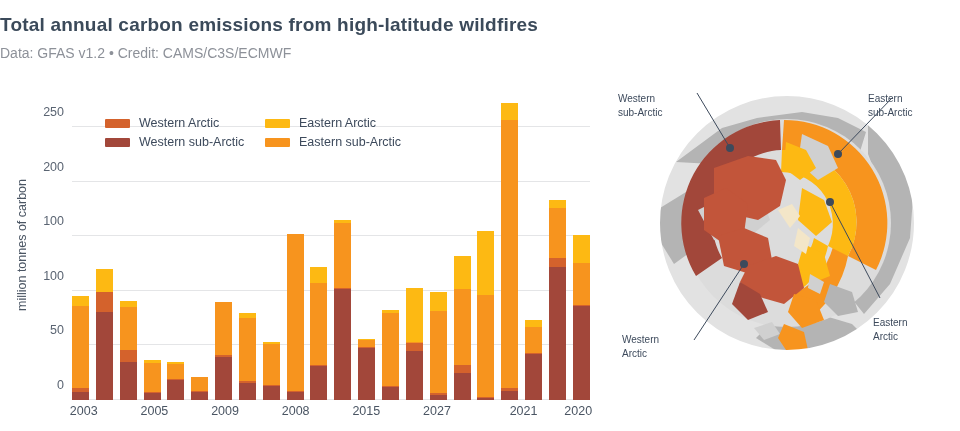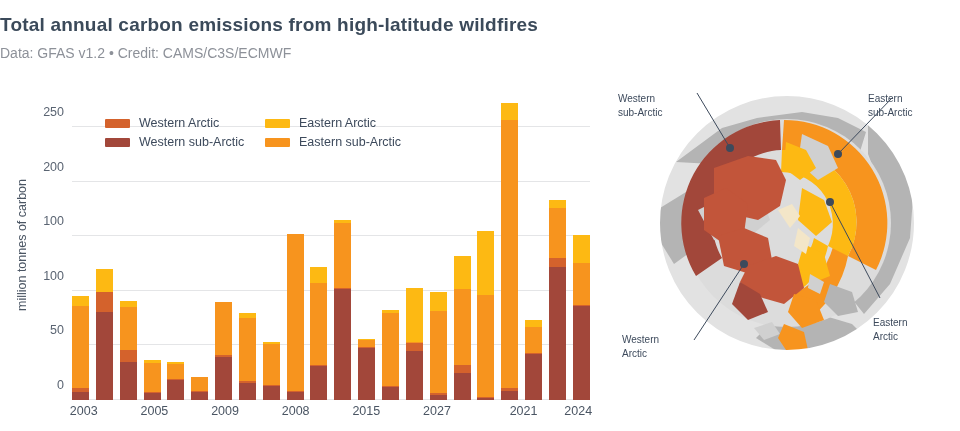--- a/index.html
+++ b/index.html
@@ -299,21 +299,21 @@
     </div>
 
     <div id="x-axis">
         <div class="xtick" style="left: 11.7727px;">2003</div>
         <div class="xtick" style="left: 82.4091px;">2005</div>
         <div class="xtick" style="left: 153.045px;">2009</div>
         <div class="xtick" style="left: 223.682px;">2008</div>
         <div class="xtick" style="left: 294.318px;">2015</div>
         <div class="xtick" style="left: 364.955px;">2027</div>
         <div class="xtick" style="left: 435.591px; margin-left: 16px;">2021</div>
-        <div class="xtick" style="left: 506.227px;">2024</div>
+        <div class="xtick" style="left: 506.227px;">2020</div>
       </div>
 
     <div id="legend">
         <div class="legend-item">
           <span class="swatch" style="background: rgb(212, 98, 44);"></span>
           <span class="legend-label">Western Arctic</span>
         </div>
         <div class="legend-item">
           <span class="swatch" style="background: rgb(253, 185, 19);"></span>
           <span class="legend-label">Eastern Arctic</span>

